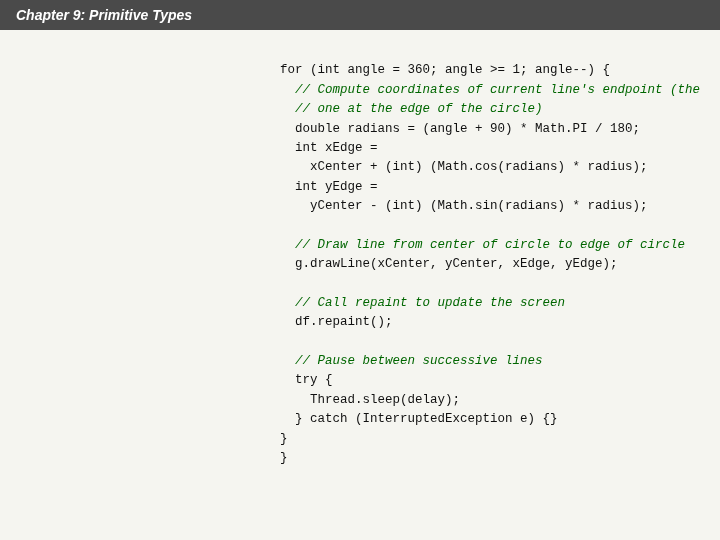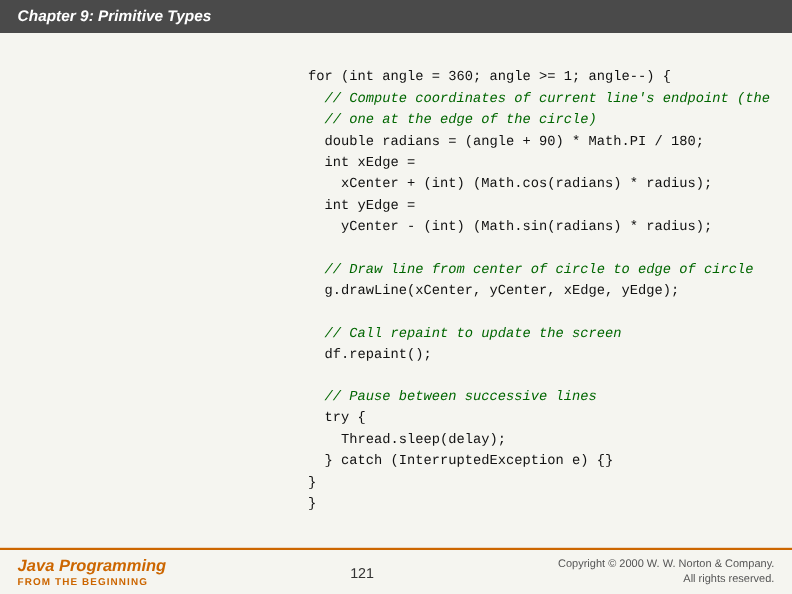--- a/index.html
+++ b/index.html
@@ -121,25 +121,14 @@
 
 <span class="comment">  // Pause between successive lines</span>
 <span class="normal">  try {</span>
 <span class="normal">    Thread.sleep(delay);</span>
 <span class="normal">  } catch (InterruptedException e) {}</span>
 <span class="normal">}</span>
 <span class="normal">}</span>
     </div>
   </div>
 
-  <div class="footer">
-    <div class="footer-left">
-      <span class="footer-title">Java Programming</span>
-      <span class="footer-subtitle">FROM THE BEGINNING</span>
-    </div>
-    <span class="footer-page">121</span>
-    <div class="footer-copy">
-      <span>Copyright © 2000 W. W. Norton &amp; Company.</span><br>
-      <span>All rights reserved.</span>
-    </div>
-  </div>
 
 </div>
 
 </body></html>

